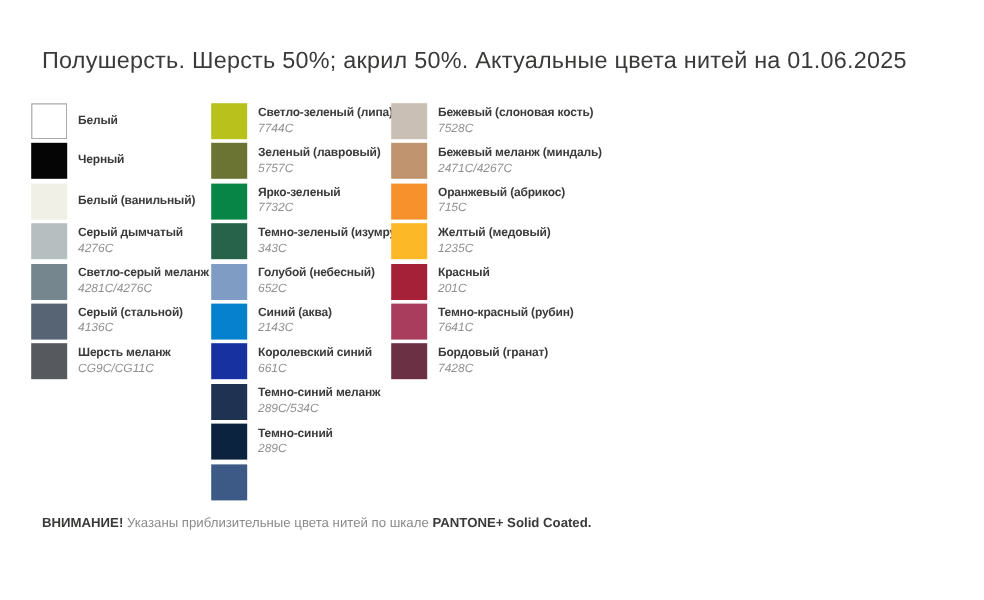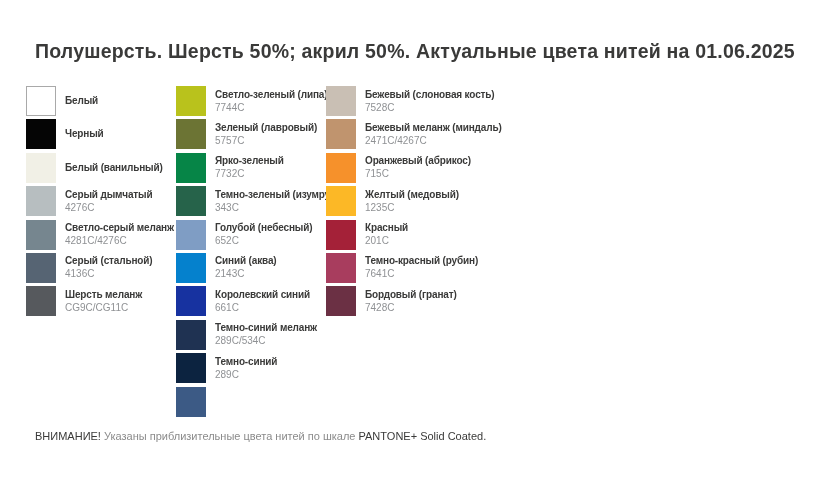--- a/index.html
+++ b/index.html
@@ -13,21 +13,21 @@
     position: relative;
     width: 820px; height: 500px;
     overflow: hidden;
     background: #ffffff;
   }
   .page-title {
     position: absolute;
     left: 35px; top: 40px;
     margin: 0;
     font-size: 19.5px;
-    font-weight: 700;
+    font-weight: 400;
     letter-spacing: 0.2px;
     color: var(--text-dark, #3a3a39);
     white-space: nowrap;
   }
   .columns {
     position: absolute;
     left: 26px; top: 86px;
     display: flex;
   }
   .color-column { width: 150px; flex: none; }
@@ -51,31 +51,32 @@
     letter-spacing: -0.15px;
     line-height: 12px;
     color: var(--text-dark, #3a3a39);
   }
   .color-code {
     font-size: 10px;
     letter-spacing: 0;
     line-height: 12px;
     margin-top: 1px;
     color: var(--text-gray, #8f9194);
+    font-style: italic;
   }
   .footnote {
     position: absolute;
     left: 35px; top: 428px;
     font-size: 11px;
     line-height: 17px;
     color: var(--text-gray-note, #8b8b8b);
   }
   .footnote p { margin: 0; }
   .footnote .b {
-    font-weight: 400;
+    font-weight: 700;
     color: var(--text-dark, #3a3a39);
   }
 </style>
 </head>
 <body style="background: rgb(255, 255, 255);">
 
 <div class="page">
 
   <h1 class="page-title">Полушерсть. Шерсть 50%; акрил 50%. Актуальные цвета нитей на 01.06.2025</h1>
 

